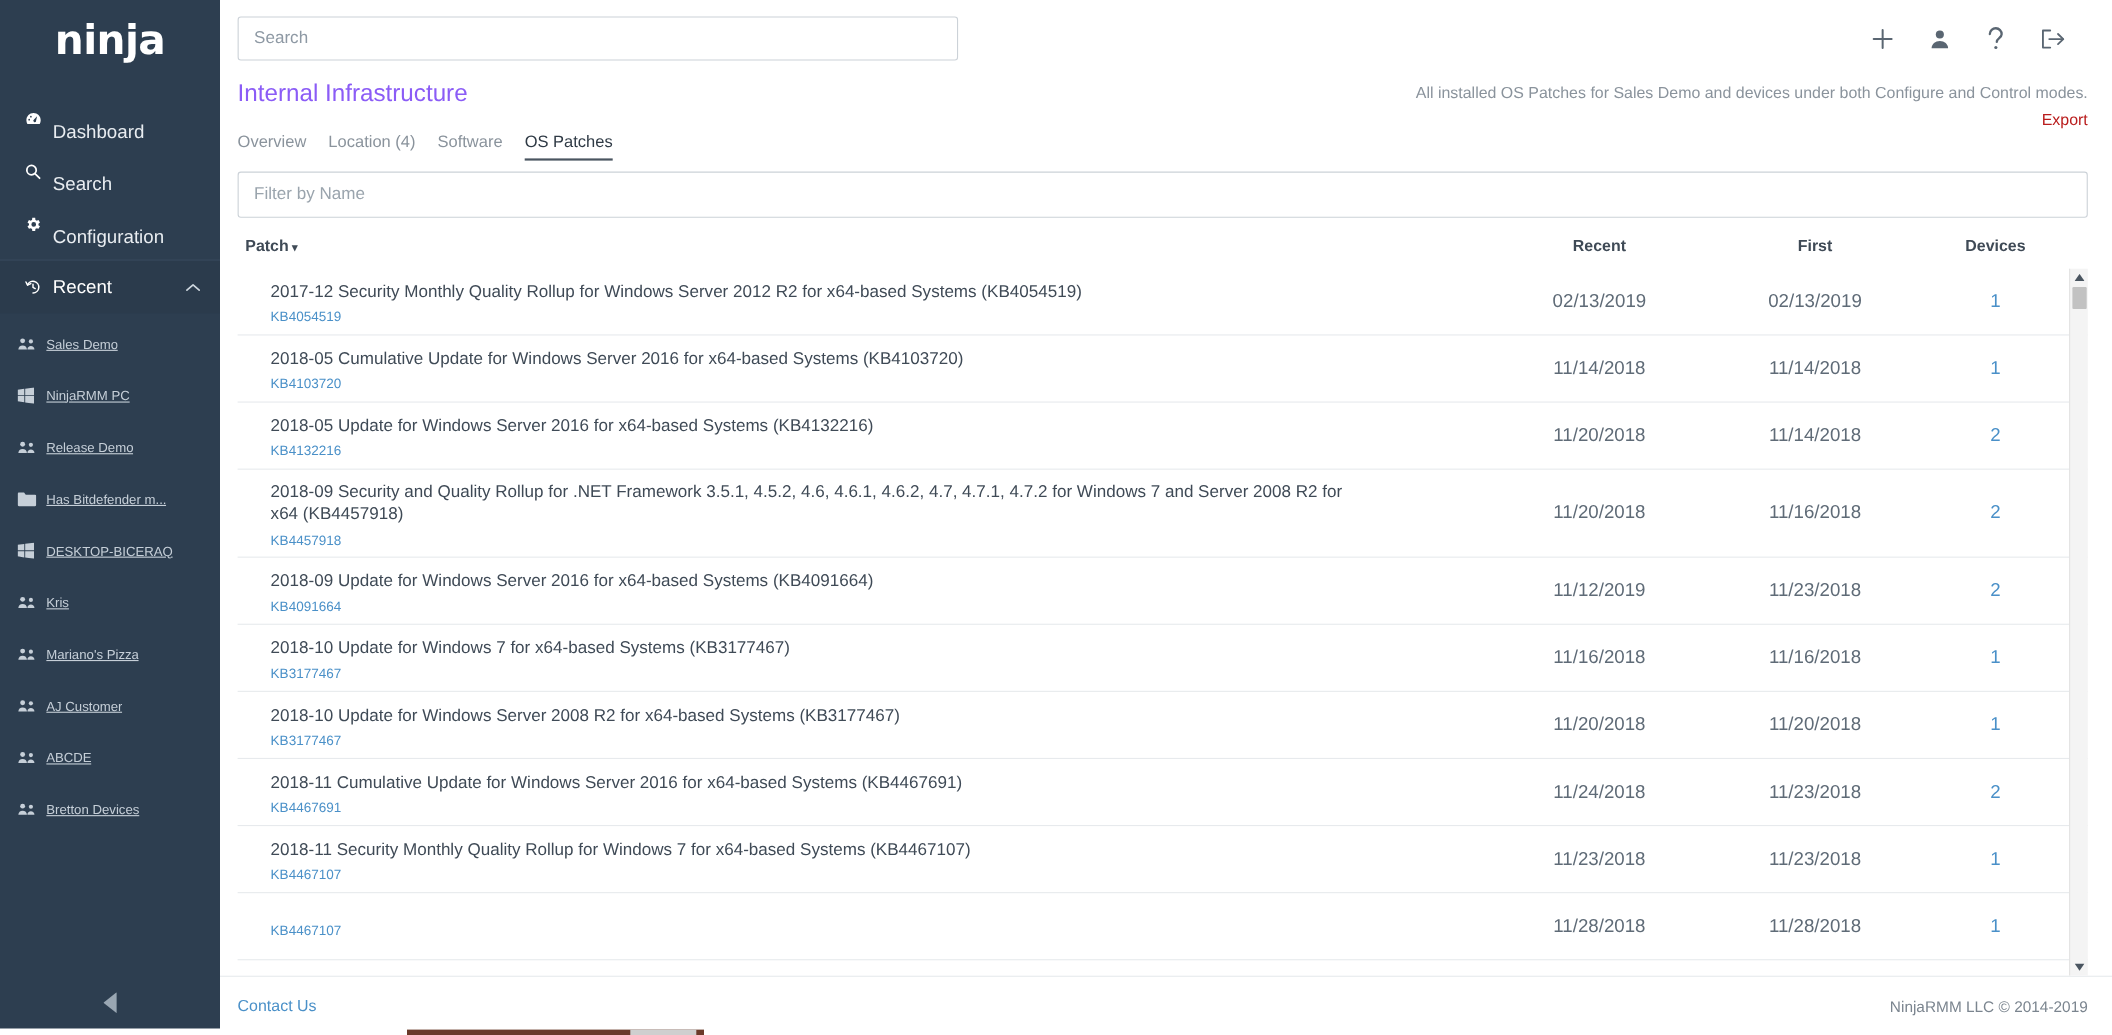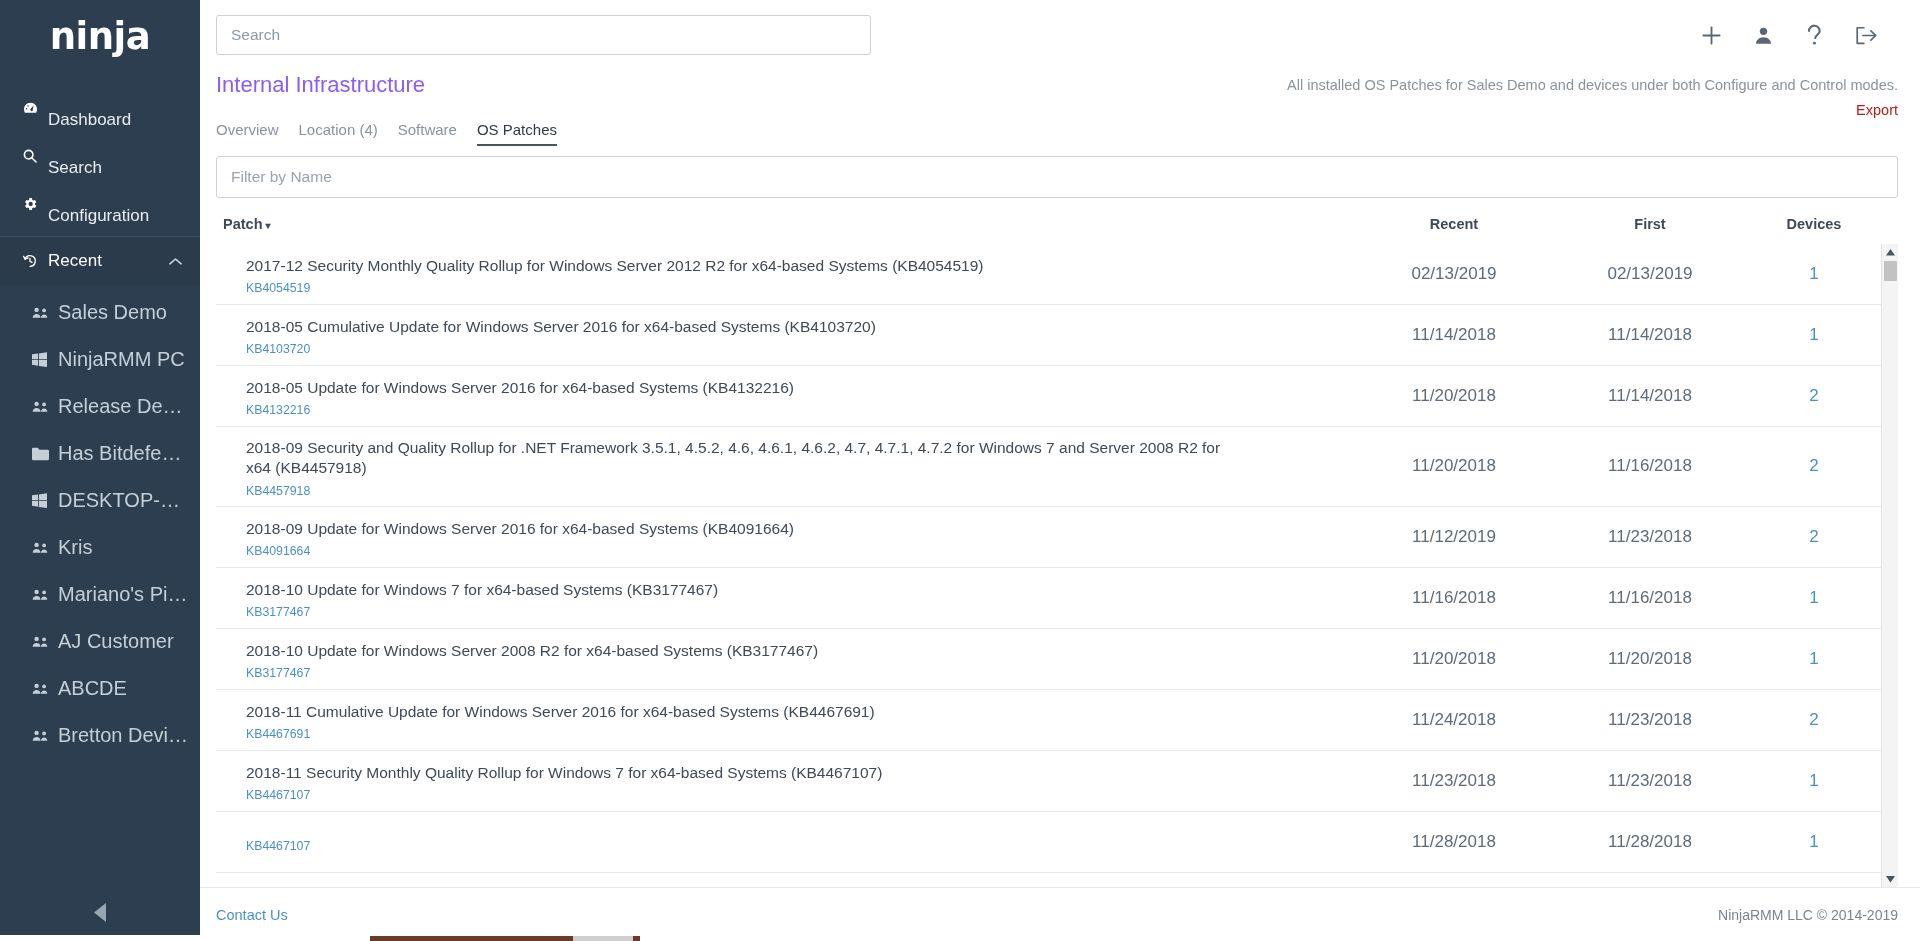--- a/index.html
+++ b/index.html
@@ -44,22 +44,23 @@
   .recent-head {
     display: flex; align-items: center; height: 48px;
     padding-left: 22px; padding-right: 18px;
     color: #ffffff; font-size: 17px; cursor: pointer;
     background: #2b3b4c;
   }
   .recent-head .chev { margin-left: auto; font-size: 13px; color: #cdd6de; }
   .recent-list { padding-top: 4px; }
   .recent-item {
     display: flex; align-items: center; height: 47px;
-    padding-left: 32px; color: #c6cfd8; font-size: 20px;
+    padding-left: 16px; color: #c6cfd8; font-size: 12px;
     cursor: pointer;
+    text-decoration: underline;
   }
   .recent-item .ico {
     width: 26px; flex: 0 0 26px; display: inline-flex; align-items: center;
     color: #c6cfd8;
   }
   .recent-item .lbl {
     white-space: nowrap; overflow: hidden; text-overflow: ellipsis;
     max-width: 132px;
   }
   .sidebar-collapse {

